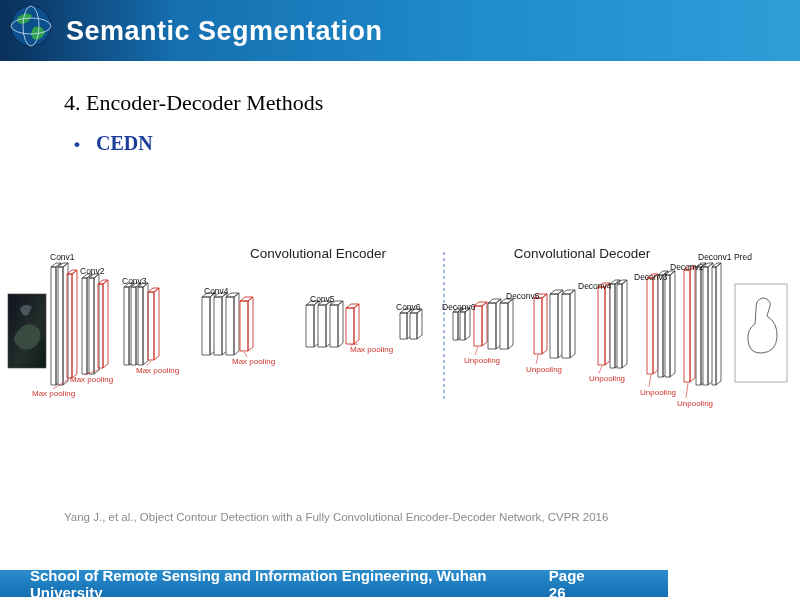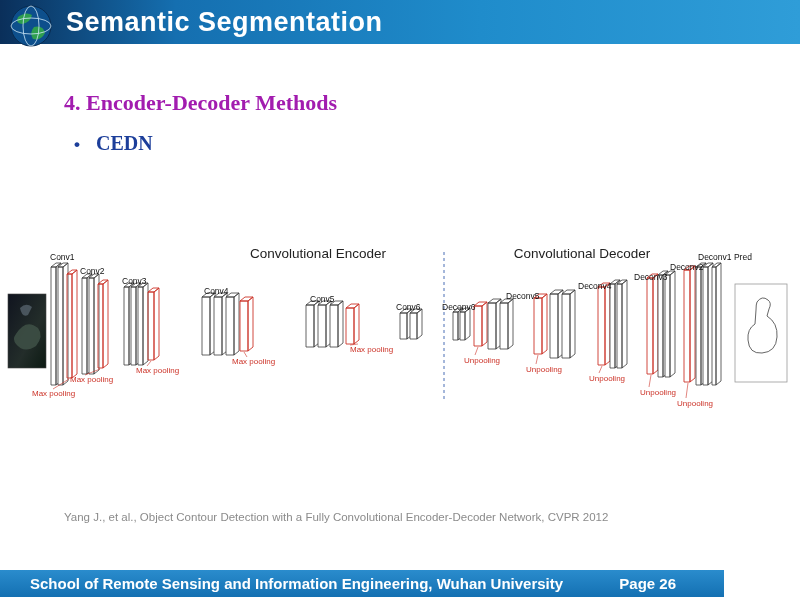--- a/index.html
+++ b/index.html
@@ -1,50 +1,50 @@
 <!DOCTYPE html>
 <html><head>
 <meta charset="utf-8">
 <style>
   *{margin:0;padding:0;box-sizing:border-box}
   html,body{width:800px;height:600px}
   body{font-family:"Liberation Sans",sans-serif;background:#ffffff}
   .slide{position:relative;width:800px;height:600px;background:#ffffff;overflow:hidden}
 
   
-  .hdr{position:absolute;top:0;left:0;width:800px;height:44px;
+  .hdr{position:absolute;top:0;left:0;width:800px;height:61px;
        background:linear-gradient(90deg,#0a2f5a 0%,#156fb0 22%,#1f8ccb 60%,#2f9dd8 100%)}
   .globe{position:absolute;left:10px;top:5px;width:42px;height:42px}
   .hdr-title{position:absolute;left:66px;top:50%;transform:translateY(-50%);
        color:#fff;font-size:27px;font-weight:bold;letter-spacing:.5px}
 
   
   .section-heading{position:absolute;left:64px;top:90px;
-       font-family:"Liberation Serif",serif;font-size:22px;font-weight:bold;color:#a21caf}
+       font-family:"Liberation Serif",serif;font-size:22px;font-weight:normal;color:#000000}
   .bullet-row{position:absolute;left:74px;top:132px;display:flex;align-items:baseline;gap:16px;
        font-family:"Liberation Serif",serif;font-size:20px;font-weight:bold;color:#1c3e9a}
   .bullet-dot{font-size:17px;font-family:"Liberation Sans",sans-serif}
 
   
   #net{position:absolute;left:6px;top:238px}
   .slab{fill:#fff;stroke:#3c3c3c;stroke-width:.8;stroke-linejoin:round}
   .slab.red{fill:none;stroke:#cc3328;stroke-width:.9}
   .lyr{font-size:8.5px;fill:#111;font-family:"Liberation Sans",sans-serif}
   .pool{font-size:8px;fill:#cc3328;font-family:"Liberation Sans",sans-serif}
   .dTitle{font-size:13.5px;fill:#222;font-family:"Liberation Sans",sans-serif}
   .leader{stroke:#cc3328;stroke-width:.6}
   .sep{stroke:#4a6fb5;stroke-width:1;stroke-dasharray:3 3}
 
   .citation{position:absolute;left:64px;top:511px;font-size:11.5px;color:#8b8b8b}
 
   
-  .ftr{position:absolute;left:0;bottom:3px;width:724px;height:27px;
+  .ftr{position:absolute;left:0;bottom:3px;width:668px;height:27px;
        background:linear-gradient(180deg,#2a8ccd,#1470b2);color:#fff;
        display:flex;align-items:center;justify-content:space-between;
-       padding:0 48px 0 30px;font-weight:bold;font-size:15px}
+       padding:0 64px 0 30px;font-weight:bold;font-size:15px}
 </style>
 </head>
 <body>
 
 <div class="slide">
 
   <header class="hdr">
     <svg class="globe" viewBox="0 0 42 42">
       <circle cx="21" cy="21" r="20" fill="#0d4f8c" stroke="#082b50" stroke-width="1"></circle>
       <path d="M8,12 q8,-6 14,-2 q-2,8 -10,9 q-7,-1 -4,-7Z" fill="#2e9e4f"></path>
@@ -169,20 +169,20 @@
       <text class="pool" x="634" y="157">Unpooling</text>
       <text class="pool" x="671" y="168">Unpooling</text>
     </g>
 
     <g>
       <rect x="729" y="46" width="52" height="98" fill="#ffffff" stroke="#999" stroke-width="0.8"></rect>
       <path d="M751,64 q5,-7 11,-2 q4,3 1,9 l-2,7 q11,7 10,21 q-1,15 -15,16 q-13,1 -14,-13 q-1,-11 7,-16 l1,-14 q0,-6 1,-8Z" fill="none" stroke="#555" stroke-width="0.9"></path>
     </g>
   </svg>
 
-  <div class="citation">Yang J., et al.,  Object Contour Detection with a Fully Convolutional Encoder-Decoder Network, CVPR 2012</div>
+  <div class="citation">Yang J., et al.,  Object Contour Detection with a Fully Convolutional Encoder-Decoder Network, CVPR 2016</div>
 
   <footer class="ftr">
     <span>School of Remote Sensing and Information Engineering, Wuhan University</span>
     <span>Page 26</span>
   </footer>
 
 </div>
 
 </body></html>

